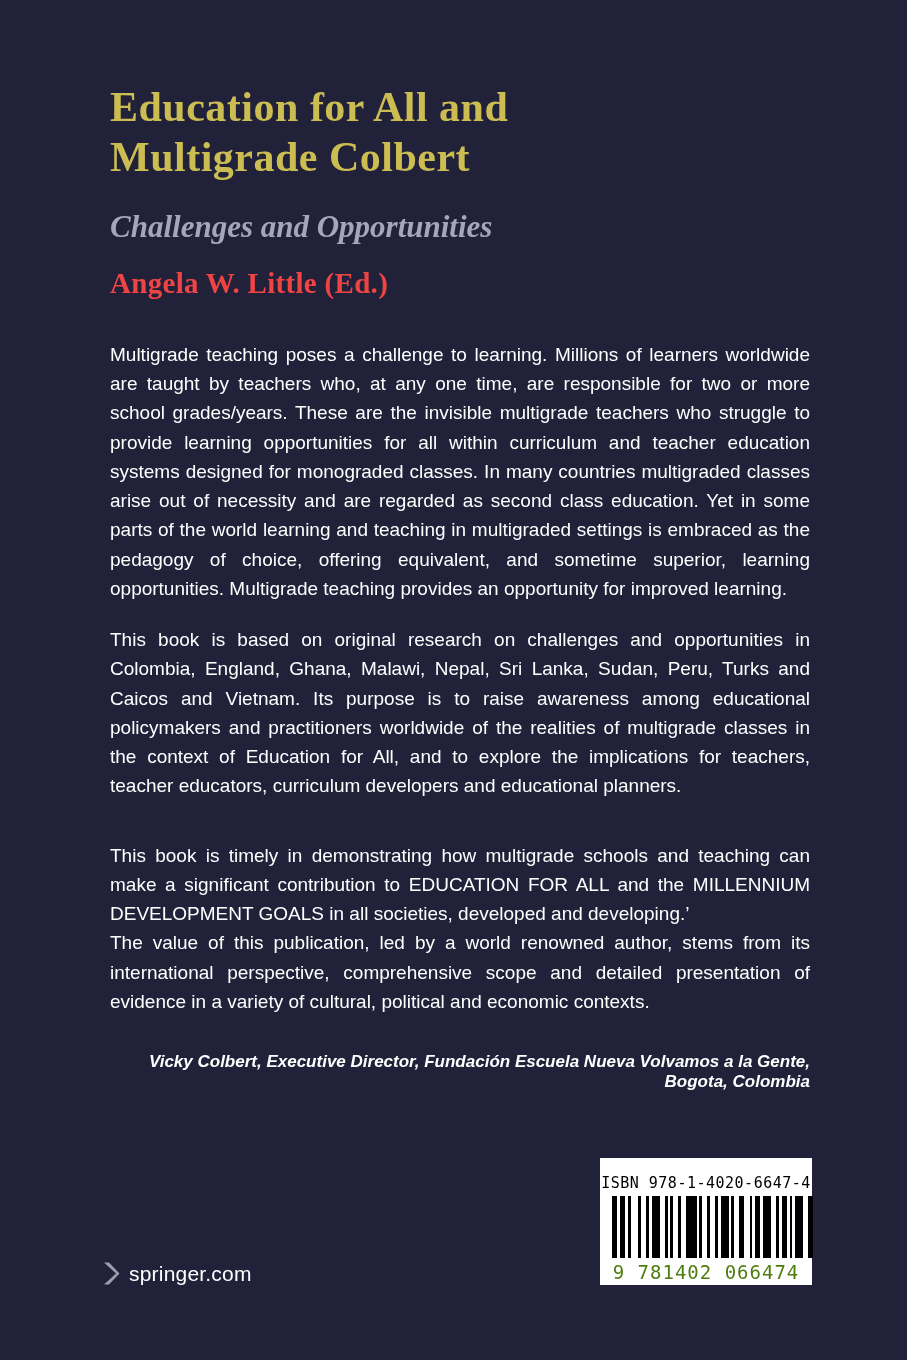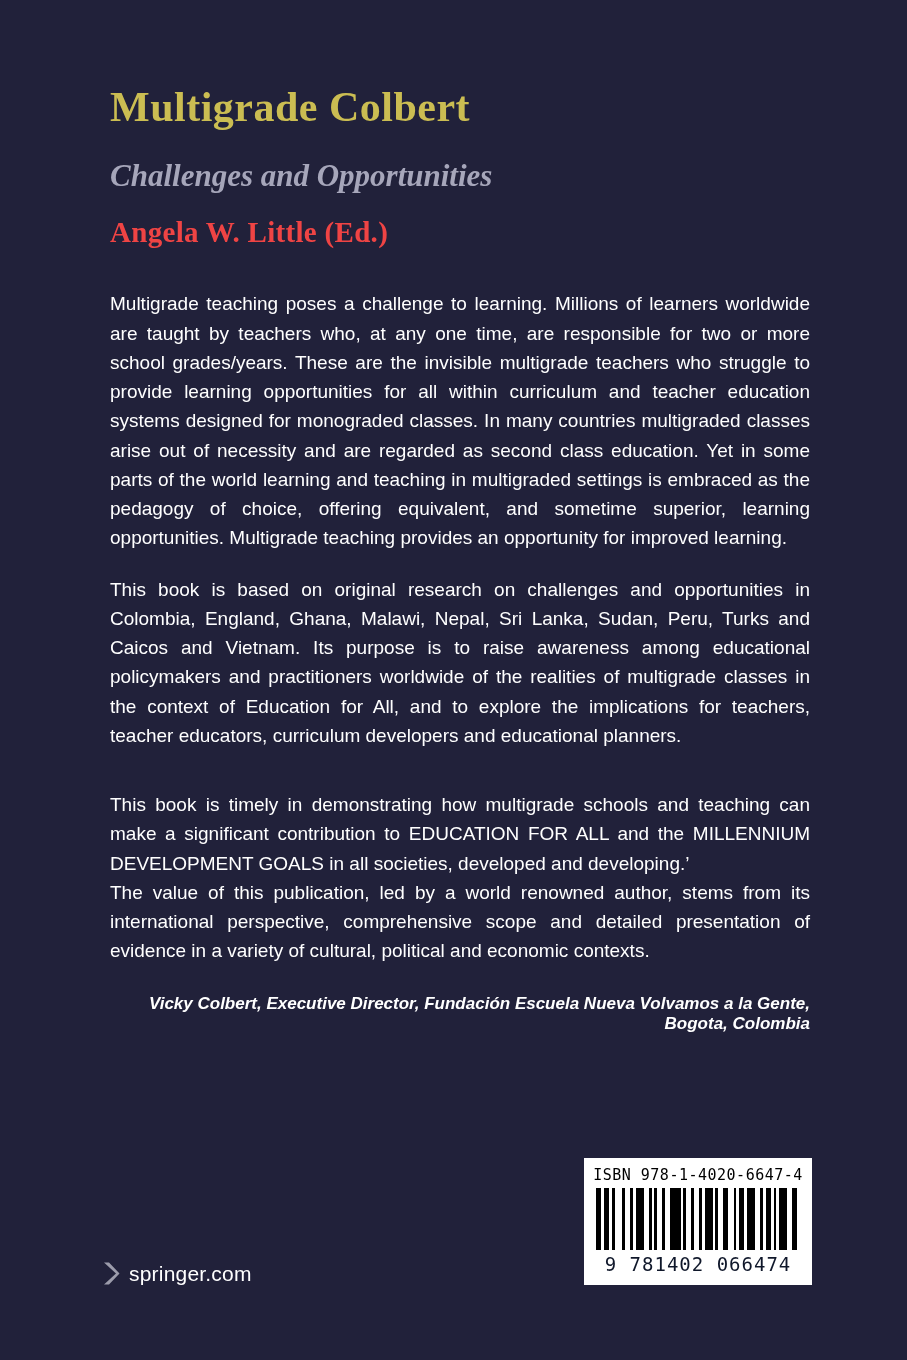--- a/index.html
+++ b/index.html
@@ -47,36 +47,36 @@
     font-size: 19px;
     line-height: 1.54;
     text-align: justify;
   }
   .para1 { margin-top: 40px; }
   .para2 { margin-top: 22px; }
   .quote { margin-top: 40px; }
   .qline { margin: 0; }
   .italic { font-style: italic; }
   .attribution {
-    margin-top: 28px;
+    margin-top: 36px;
     color: #ffffff;
     font-style: italic;
     font-weight: 700;
     font-size: 17px;
     text-align: right;
   }
   .barcode-box {
     position: absolute;
     right: 95px;
     top: 1158px;
-    width: 228px;
+    width: 212px;
     height: 127px;
     background: #ffffff;
     text-align: center;
-    padding-top: 8px;
+    padding-top: 16px;
   }
   .isbn {
     font-family: "DejaVu Sans Mono", monospace;
     font-size: 15px;
     color: #000;
     letter-spacing: 0.5px;
     white-space: nowrap;
   }
   .bars {
     position: relative;
@@ -85,21 +85,21 @@
   }
   .bars div {
     position: absolute;
     top: 0;
     bottom: 0;
     background: #000;
   }
   .digits {
     font-family: "DejaVu Sans Mono", monospace;
     font-size: 19px;
-    color: #0f172a;
+    color: #4d7c0f;
     margin-top: 3px;
     letter-spacing: 1px;
     white-space: nowrap;
   }
   .footer {
     position: absolute;
     left: 103px;
     top: 1261px;
     display: flex;
     align-items: center;
@@ -114,20 +114,21 @@
   }
 </style>
 </head>
 <body>
 
 <div class="cover">
 
   <div class="content">
 
     <h1 class="title">
+      <span class="title-line">Education for All and</span>
       <span class="title-line">Multigrade Colbert</span>
     </h1>
 
     <h2 class="subtitle">Challenges and Opportunities</h2>
 
     <h3 class="author">Angela W. Little (Ed.)</h3>
 
     <p class="body para1">Multigrade teaching poses a challenge to learning. Millions of learners worldwide are taught by teachers who, at any one time, are responsible for two or more school grades/years. These are the invisible multigrade teachers who struggle to provide learning opportunities for all within curriculum and teacher education systems designed for monograded classes. In many countries multigraded classes arise out of necessity and are regarded as second class education. Yet in some parts of the world learning and teaching in multigraded settings is embraced as the pedagogy of choice, offering equivalent, and sometime superior, learning opportunities. Multigrade teaching provides an opportunity for improved learning.</p>
 
     <p class="body para2">This book is based on original research on challenges and opportunities in Colombia, England, Ghana, Malawi, Nepal, Sri Lanka, Sudan, Peru, Turks and Caicos and Vietnam. Its purpose is to raise awareness among educational policymakers and practitioners worldwide of the realities of multigrade classes in the context of Education for All, and to explore the implications for teachers, teacher educators, curriculum developers and educational planners.</p>

